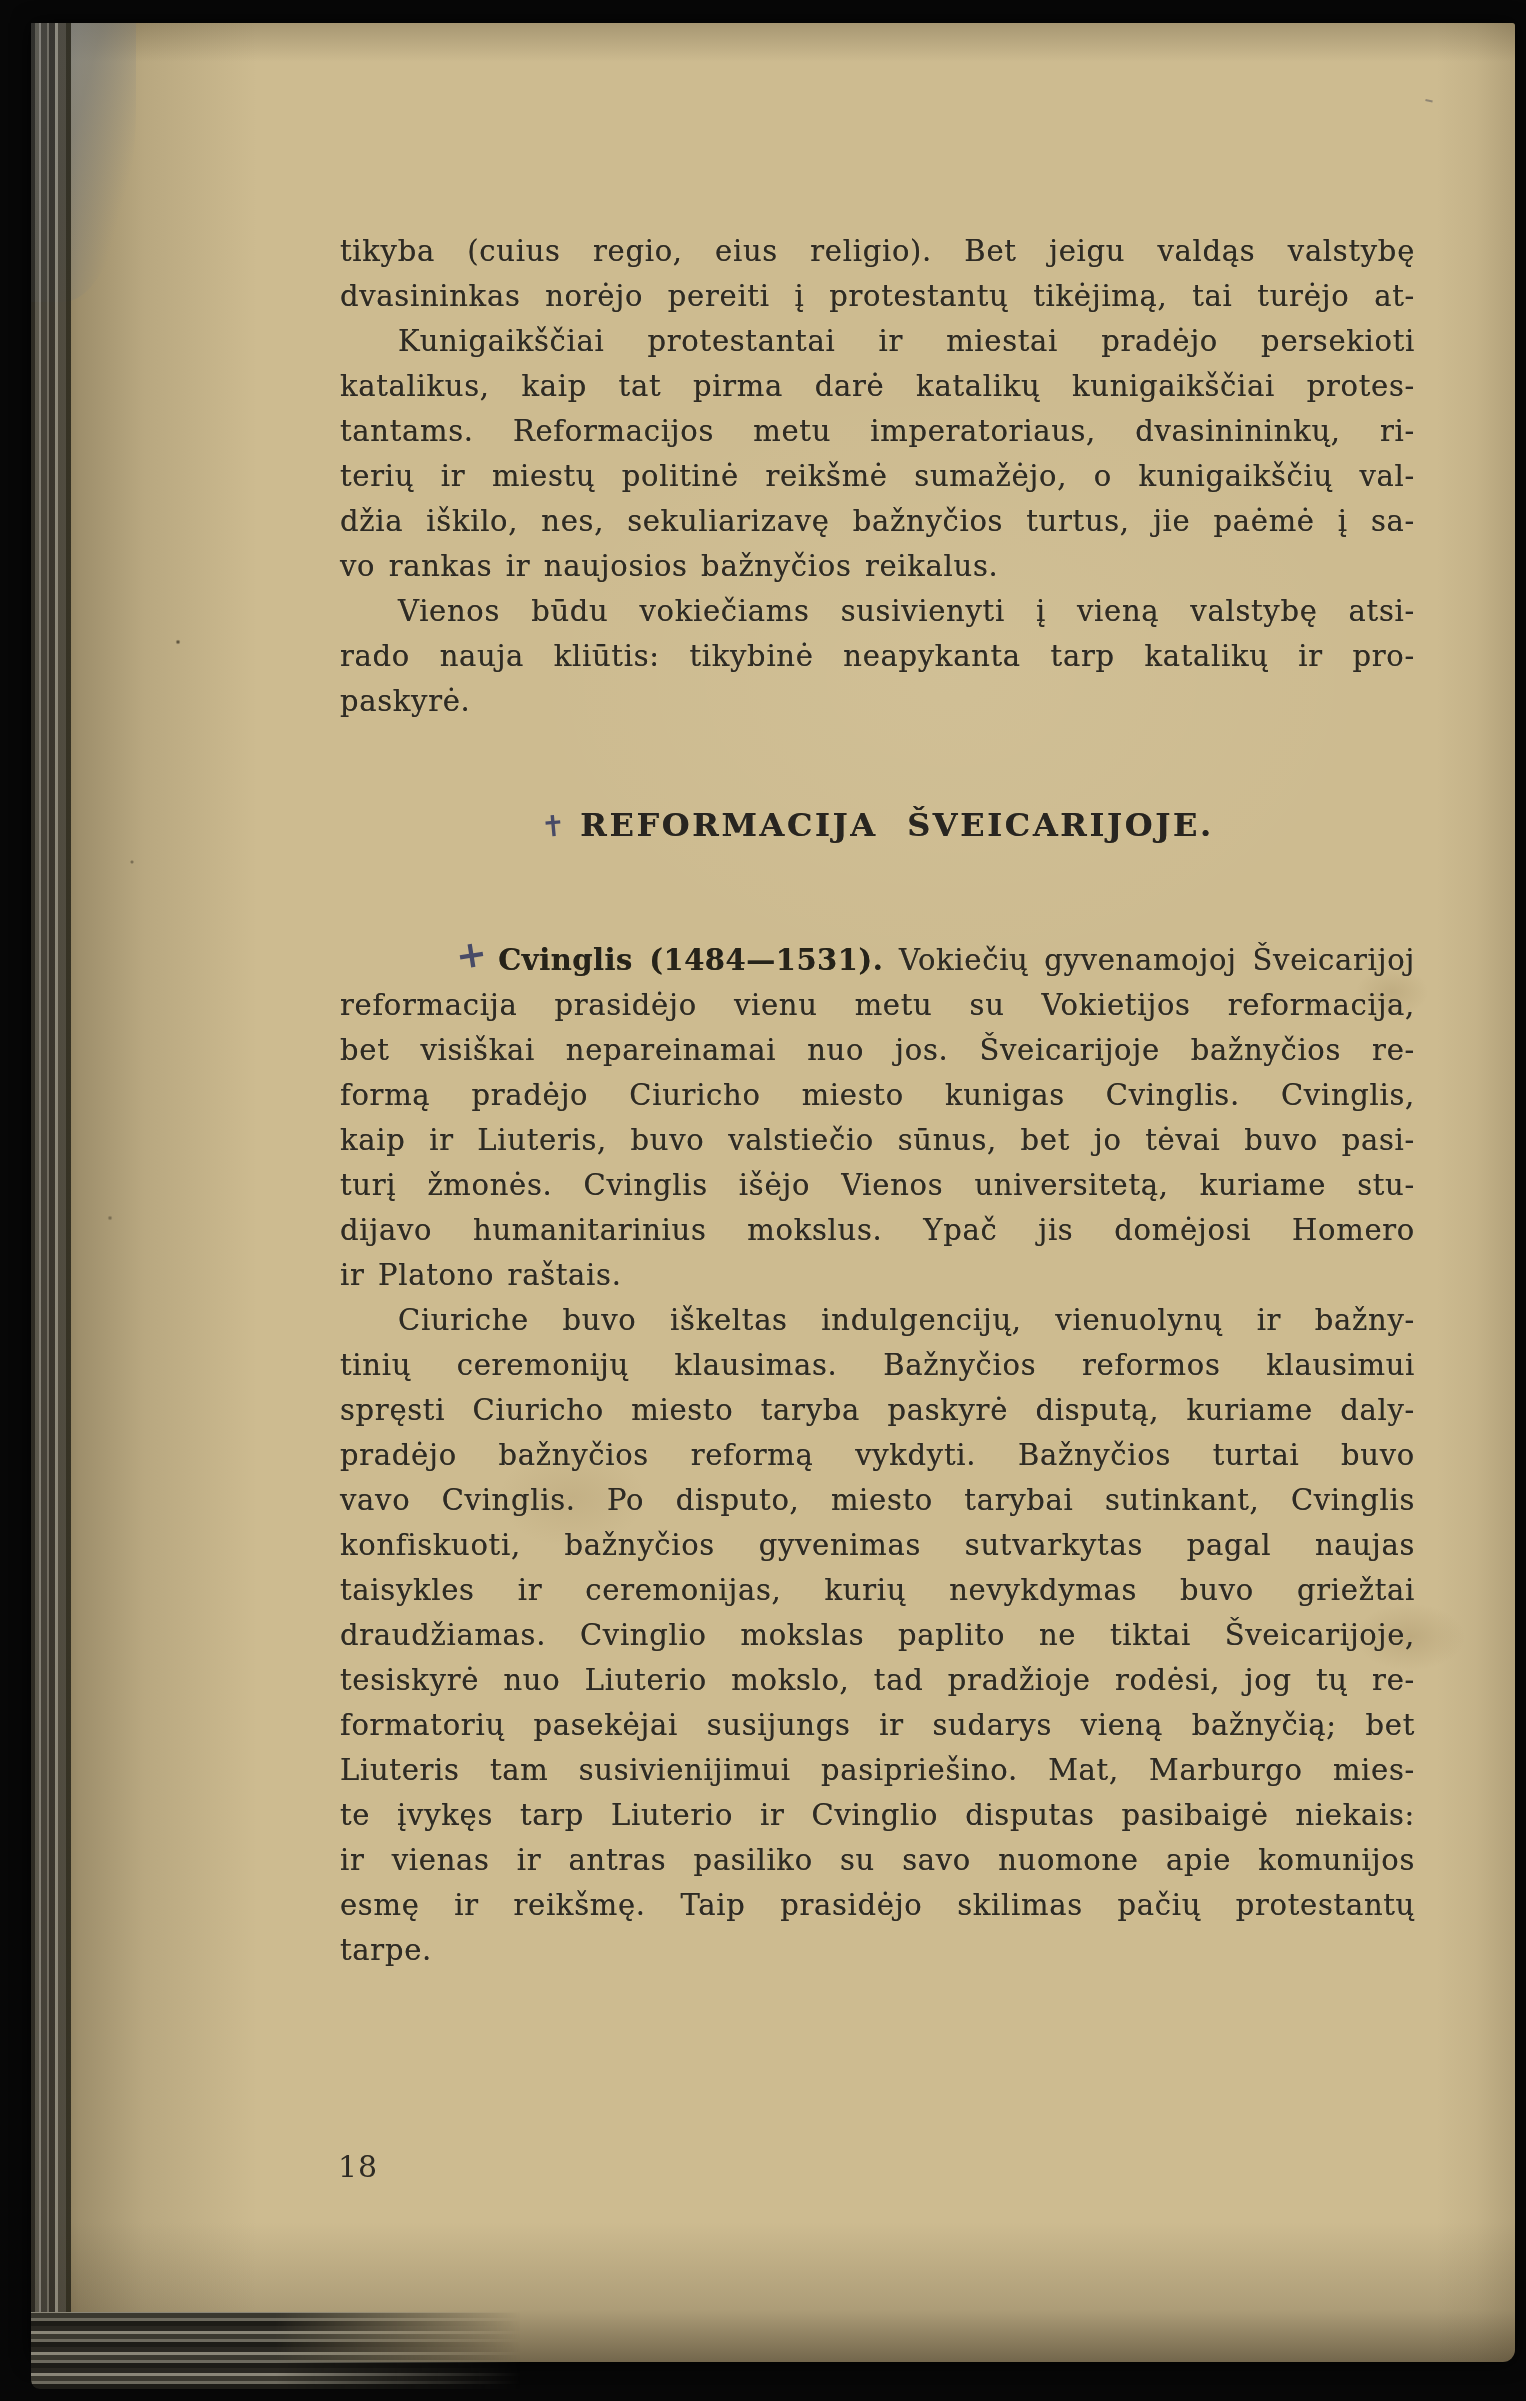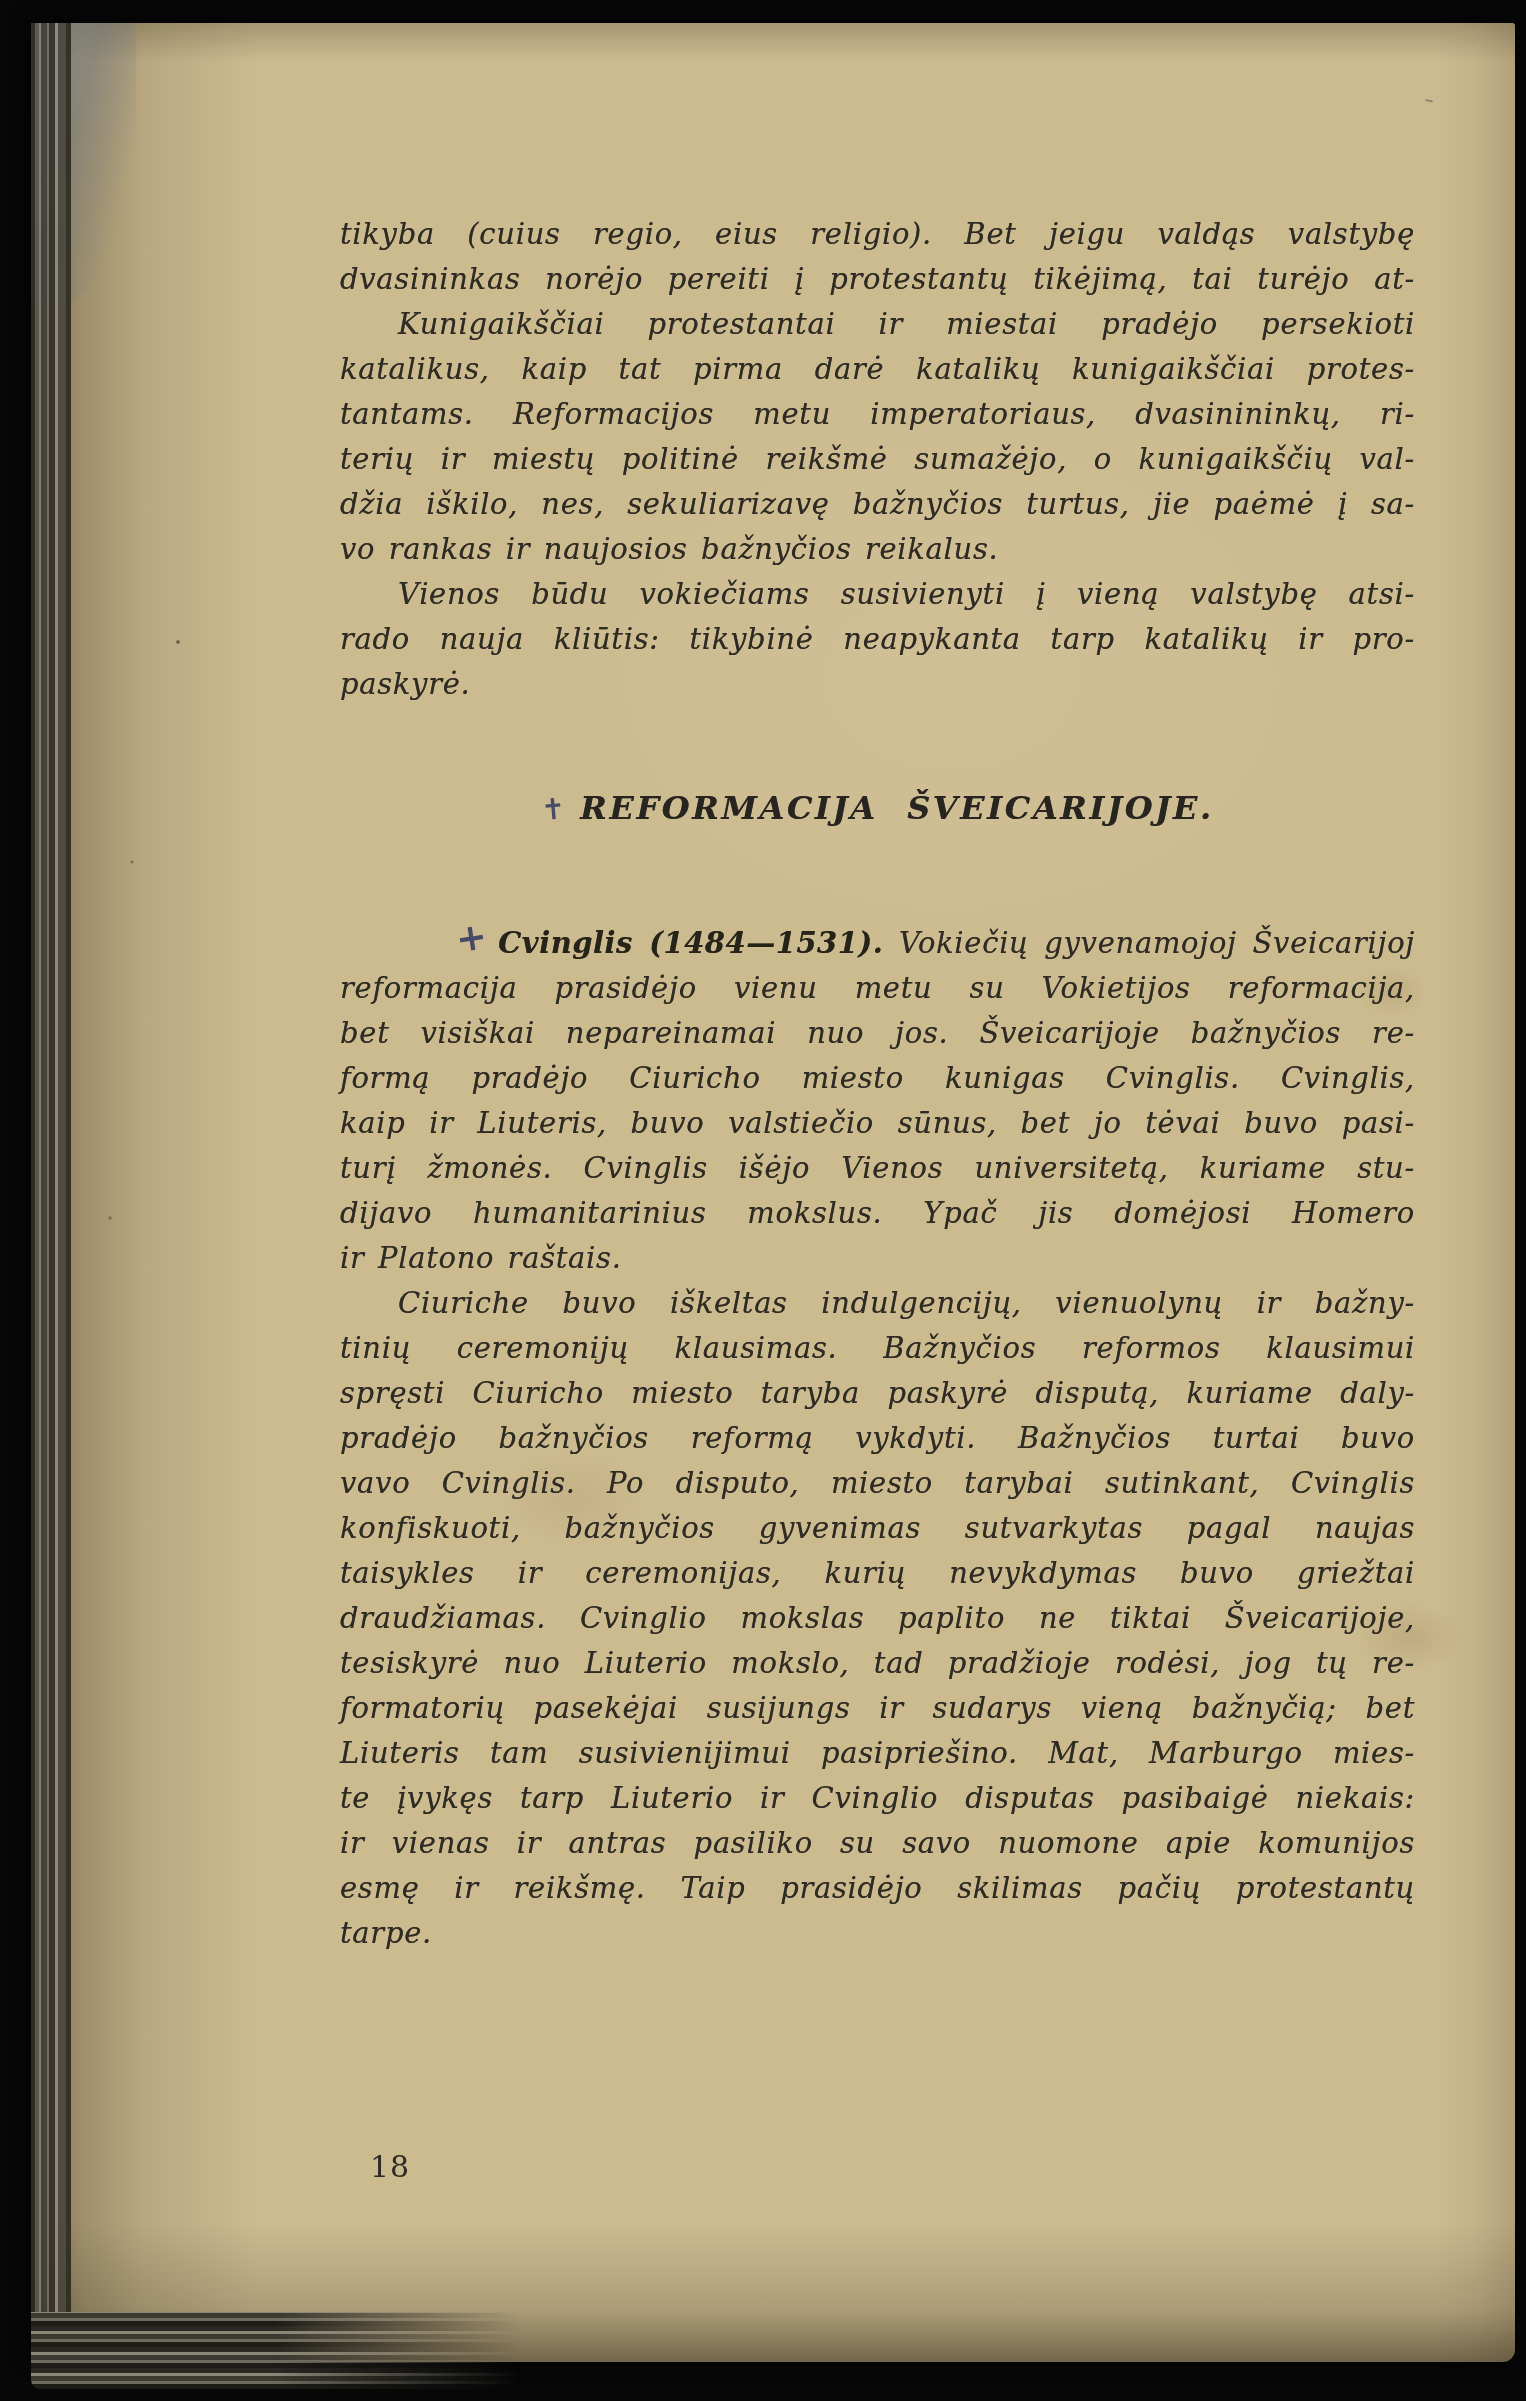--- a/index.html
+++ b/index.html
@@ -78,29 +78,28 @@
       #1d1c17 0 5.2px, #6d6a5e 5.2px 7.9px, #3a382f 7.9px 13px,
       #8a8678 13px 15.7px, #2a2822 15.7px 21px);
     -webkit-mask-image: linear-gradient(90deg, #000 50%, transparent 100%);
     mask-image: linear-gradient(90deg, #000 50%, transparent 100%);
     border-radius: 0 0 0 8.7px;
   }
   
   .textblock {
     position: absolute;
     left: 309px;
-    top: 189px;
+    top: 206px;
     width: 1075px;
     font-size: 29px;
     line-height: 45px;
     color: #2e2b24;
     letter-spacing: 0.7px;
     word-spacing: 3.5px;
     text-shadow: 0 0 0.4px rgba(46,43,36,.65);
-    font-style: italic;
   }
   .line {
     text-align: justify;
     text-align-last: justify;
     -moz-text-align-last: justify;
   }
   .line.last {
     text-align-last: left;
     -moz-text-align-last: left;
   }
@@ -141,21 +140,20 @@
     transform: rotate(-9deg) translateY(1.7px);
     opacity: .9;
   }
   .page-number {
     position: absolute;
     left: 307px;
     top: 2126px;
     font-size: 30px;
     color: #2e2b24;
     letter-spacing: 0.9px;
-    margin-left: 32px;
   }
   .stray-mark {
     position: absolute;
     left: 1396px;
     top: 58px;
     font-size: 23px;
     color: rgba(70,70,80,.45);
     transform: rotate(12deg);
     font-family: "DejaVu Serif", serif;
   }

